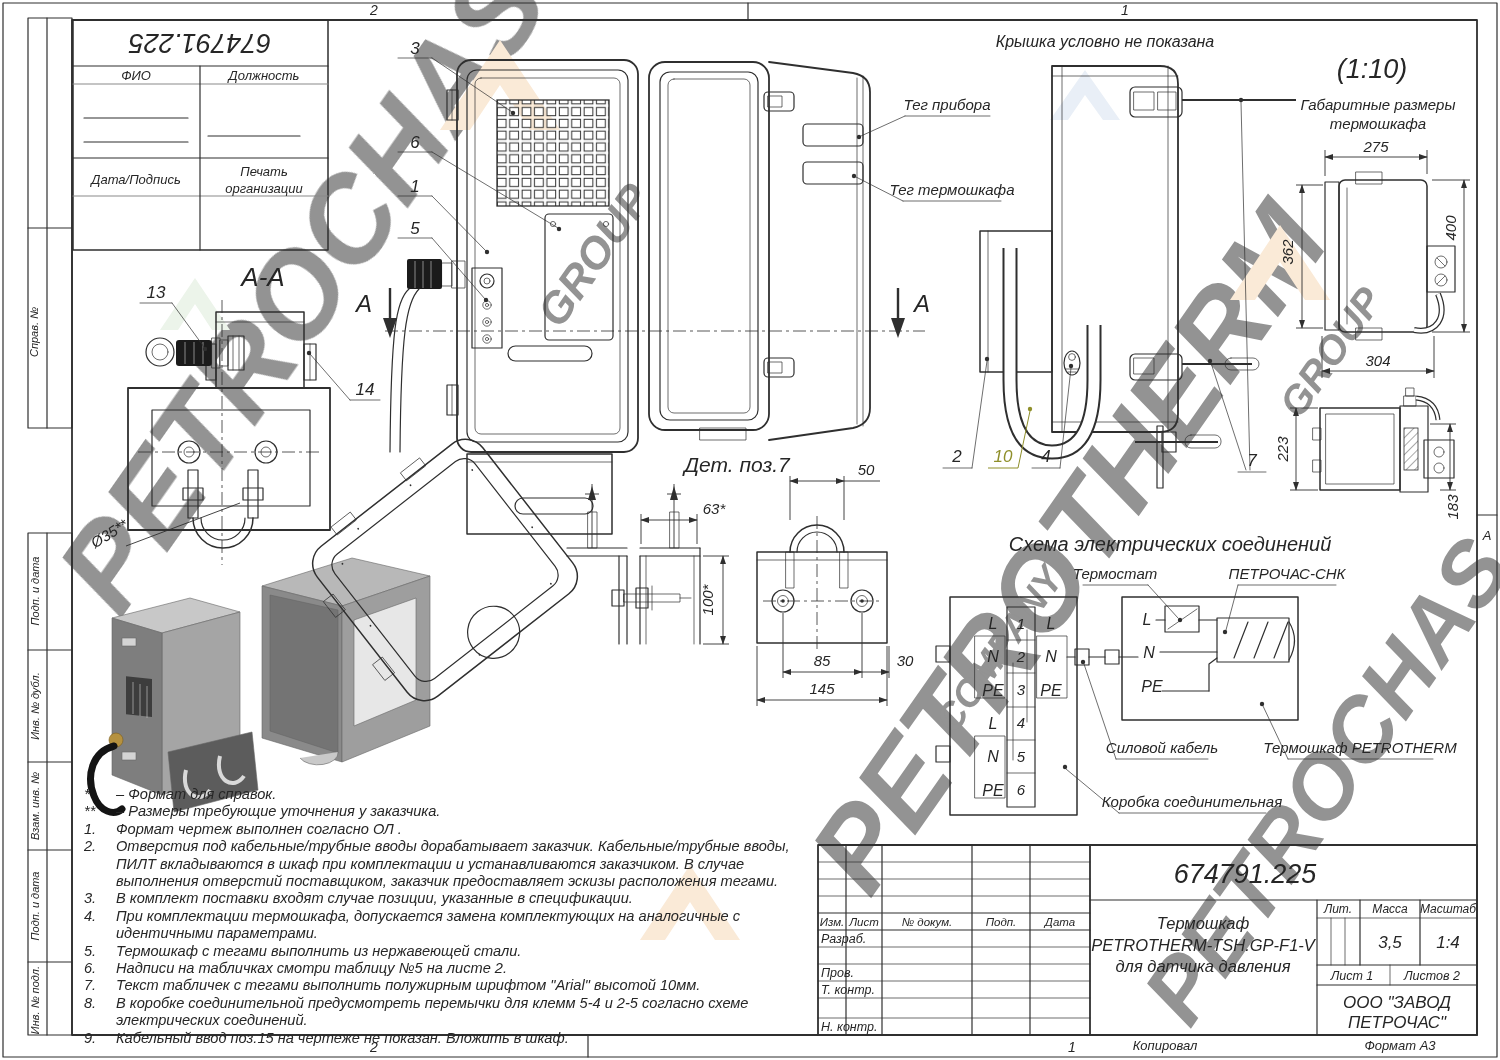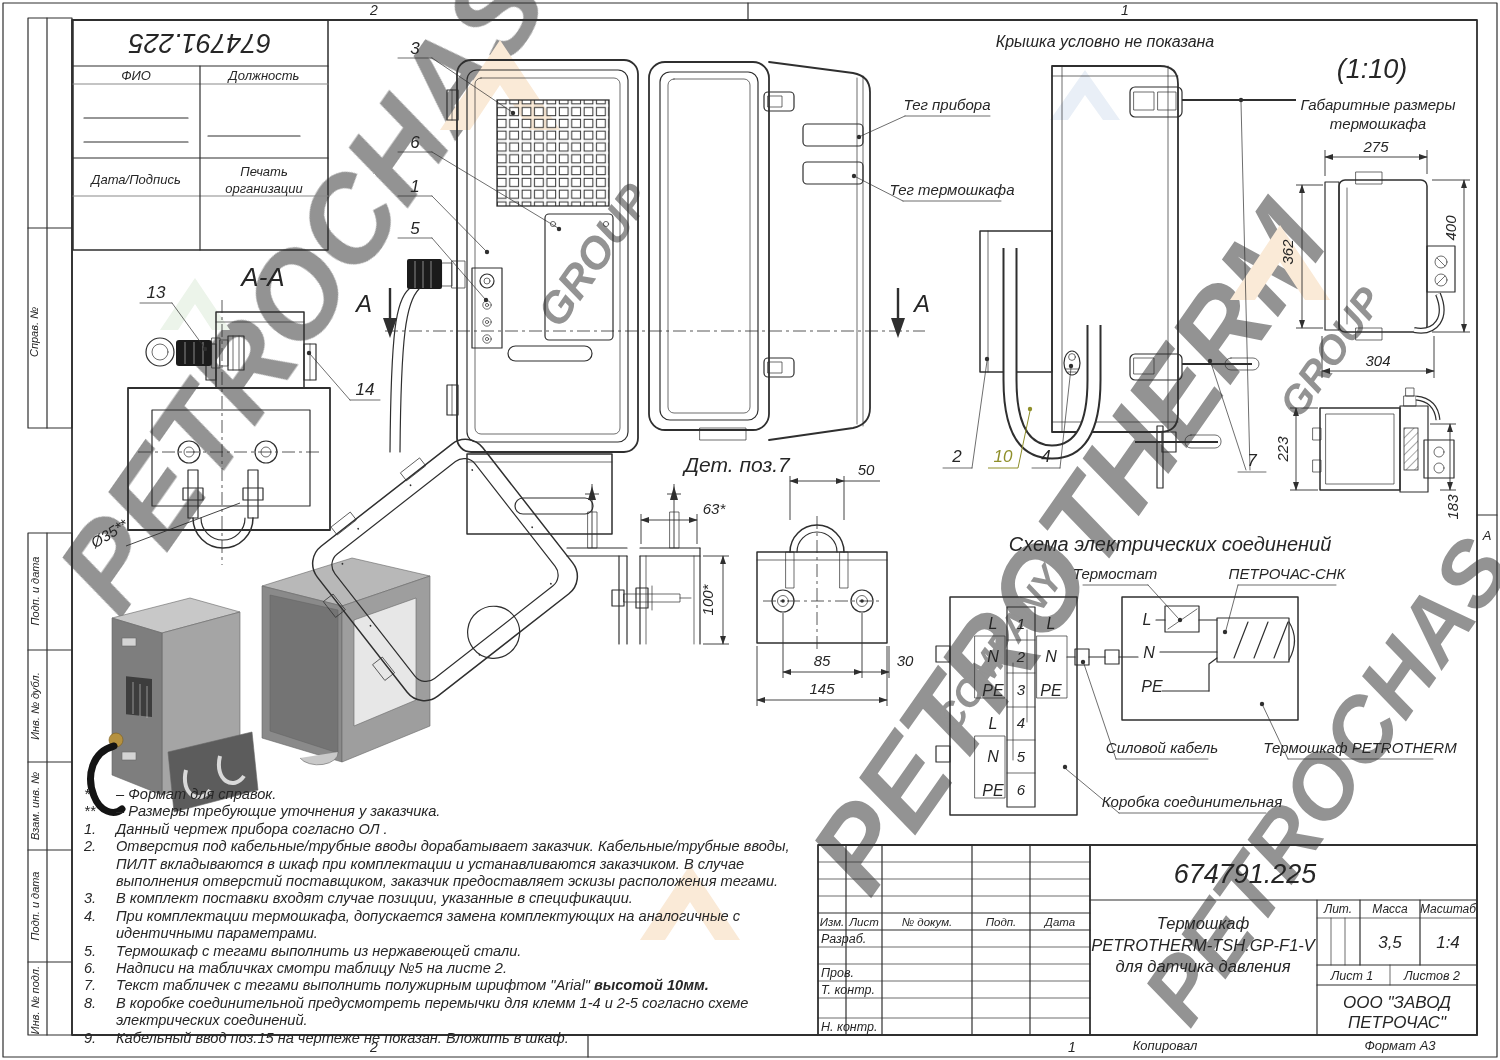--- a/index.html
+++ b/index.html
@@ -13,21 +13,21 @@
   .dim{stroke:#2f2f2f;stroke-width:.9;fill:none;}
   .dot{fill:#2f2f2f;}
   .gray{stroke:#8a8a8a;}
   .olv{fill:#8f8f2a;} .olvln{stroke:#8f8f2a;fill:none;stroke-width:1;}
   
   .notes{position:absolute;left:84px;top:786px;width:722px;color:#262626;
          font-style:italic;font-size:14.6px;line-height:17.4px;}
   .note{display:flex;}
   .note .nm{flex:none;width:32px;}
   .note .nt{flex:1;}
-  .note b{font-weight:bold;}
+  .note b{font-weight:normal;}
 </style>
 </head>
 <body>
 
 <div class="sheet">
 <svg width="1500" height="1060" viewBox="0 0 1500 1060">
 <defs>
   <marker id="arr" viewBox="0 0 10 10" refX="9.2" refY="5" markerWidth="10" markerHeight="10" orient="auto-start-reverse">
     <path d="M0,1.6 L10,5 L0,8.4 z" fill="#2f2f2f"></path>
   </marker>
@@ -635,21 +635,21 @@
       <div class="note">
         <span class="nm">*</span>
         <span class="nt">– Формат для справок.</span>
       </div>
       <div class="note">
         <span class="nm">**</span>
         <span class="nt">– Размеры требующие уточнения у заказчика.</span>
       </div>
       <div class="note">
         <span class="nm">1.</span>
-        <span class="nt">Данный чертеж прибора согласно ОЛ .</span>
+        <span class="nt">Формат чертеж выполнен согласно ОЛ .</span>
       </div>
       <div class="note">
         <span class="nm">2.</span>
         <span class="nt">Отверстия под кабельные/трубные вводы дорабатывает заказчик. Кабельные/трубные вводы, ПИЛТ вкладываются в шкаф при комплектации и устанавливаются заказчиком. В случае выполнения отверстий поставщиком, заказчик предоставляет эскизы расположения тегами.</span>
       </div>
       <div class="note">
         <span class="nm">3.</span>
         <span class="nt">В комплект поставки входят случае позиции, указанные в спецификации.</span>
       </div>
       <div class="note">
@@ -663,21 +663,21 @@
       <div class="note">
         <span class="nm">6.</span>
         <span class="nt">Надписи на табличках смотри таблицу №5 на листе 2.</span>
       </div>
       <div class="note">
         <span class="nm">7.</span>
         <span class="nt">Текст табличек с тегами выполнить полужирным шрифтом "Arial" <b>высотой 10мм.</b></span>
       </div>
       <div class="note">
         <span class="nm">8.</span>
-        <span class="nt">В коробке соединительной предусмотреть перемычки для клемм 1-4 и 2-5 согласно схеме электрических соединений.</span>
+        <span class="nt">В коробке соединительной предусмотреть перемычки для клемм 5-4 и 2-5 согласно схеме электрических соединений.</span>
       </div>
       <div class="note">
         <span class="nm">9.</span>
         <span class="nt">Кабельный ввод поз.15 на чертеже не показан. Вложить в шкаф.</span>
       </div>
     </div>
 
 </div>
 
 </body></html>

